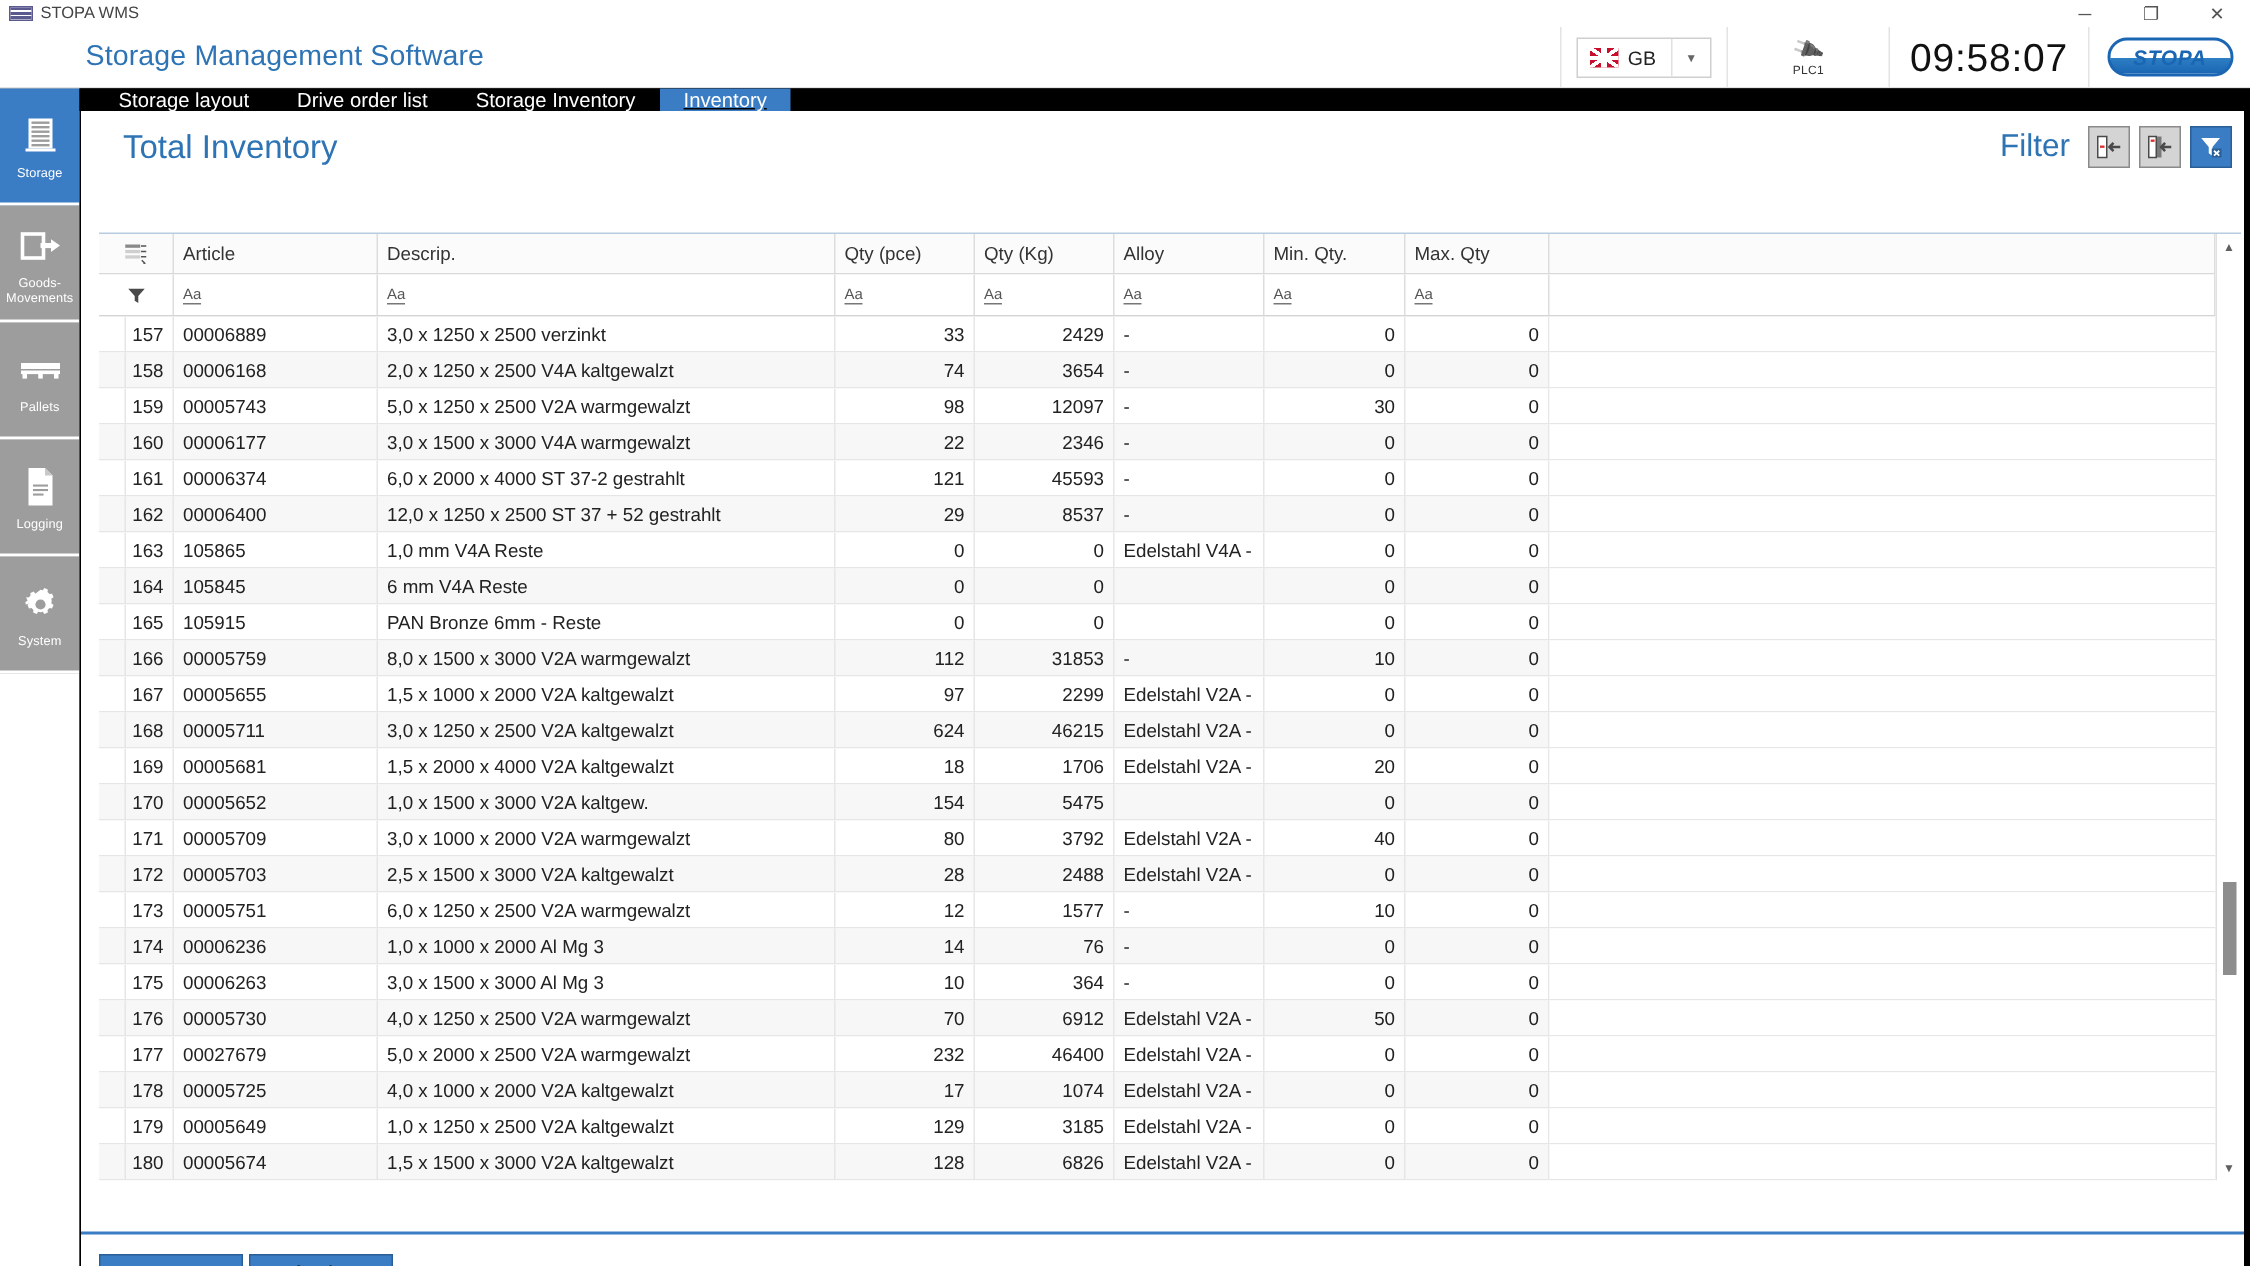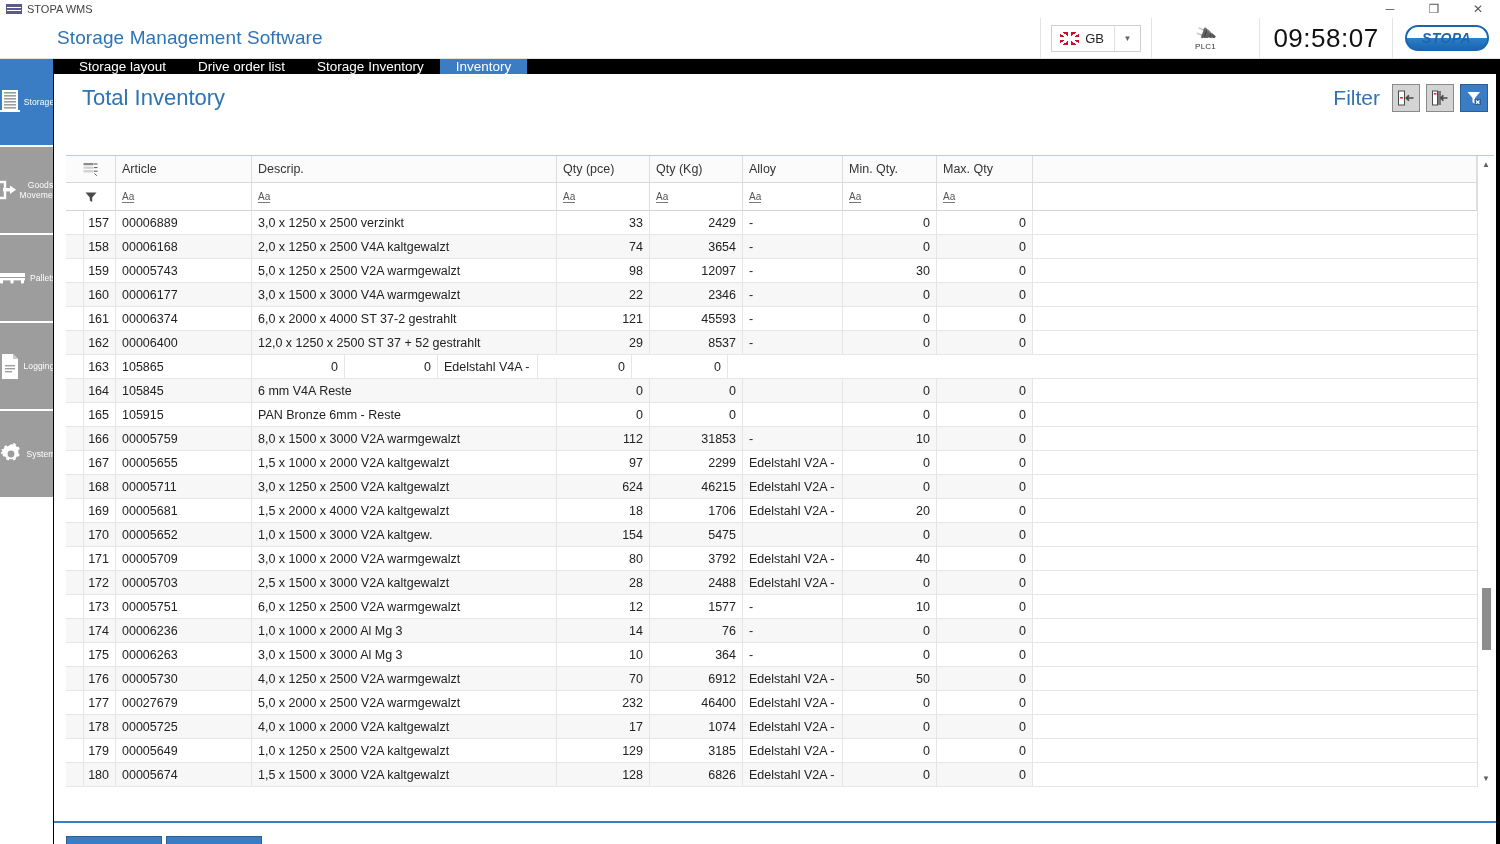--- a/index.html
+++ b/index.html
@@ -80,38 +80,39 @@
 
   
   .body-wrap { display: flex; height: 785px; background: #000; }
 
   .sidebar {
     width: 53px; background: #ffffff;
     display: flex; flex-direction: column;
     padding-top: 0;
   }
   .side-item {
-    height: 88px; background: #9d9d9d; color: #fff;
-    display: flex; flex-direction: row; align-items: center;
+    height: 78px; background: #9d9d9d; color: #fff;
+    display: flex; flex-direction: column; align-items: center;
     justify-content: center; gap: 3px;
     border-bottom: 2px solid #ffffff;
     cursor: pointer;
   }
   .side-item.active { background: #3b7dc4; }
   .side-ic { height: 32px; display: flex; align-items: center; }
   .side-lbl {
     font-size: 8.5px; line-height: 10px; text-align: center;
     max-width: 50px; letter-spacing: .1px;
   }
 
   .content { flex: 1; display: flex; flex-direction: column; background: #000; }
 
   .tabbar {
     height: 37px; background: #000; display: flex; align-items: stretch;
     padding-left: 10px;
+    text-decoration: underline;
   }
   .tab {
     display: flex; align-items: center; padding: 0 16px;
     color: #ffffff; font-size: 13.5px; cursor: pointer;
   }
   .tab.active { background: #3b7dc4; }
 
   .panel {
     flex: 1; background: #ffffff; margin: 0 4px 0 0;
     display: flex; flex-direction: column;
@@ -490,20 +491,21 @@
                 <div class="cell c-qk num">8537</div>
                 <div class="cell c-alloy">-</div>
                 <div class="cell c-min num">0</div>
                 <div class="cell c-max num">0</div>
                 <div class="cell c-fill" style="border-right: none; background: rgb(255, 255, 255);"></div>
               </div>
               <div class="row">
                 <div class="cell c-sel"></div>
                 <div class="cell c-idx num">163</div>
                 <div class="cell c-art">105865</div>
+                <div class="cell c-desc">1,0 mm V4A Reste</div>
                 <div class="cell c-qp num">0</div>
                 <div class="cell c-qk num">0</div>
                 <div class="cell c-alloy">Edelstahl V4A -</div>
                 <div class="cell c-min num">0</div>
                 <div class="cell c-max num">0</div>
                 <div class="cell c-fill" style="border-right: none; background: rgb(255, 255, 255);"></div>
               </div>
               <div class="row">
                 <div class="cell c-sel"></div>
                 <div class="cell c-idx num">164</div>

